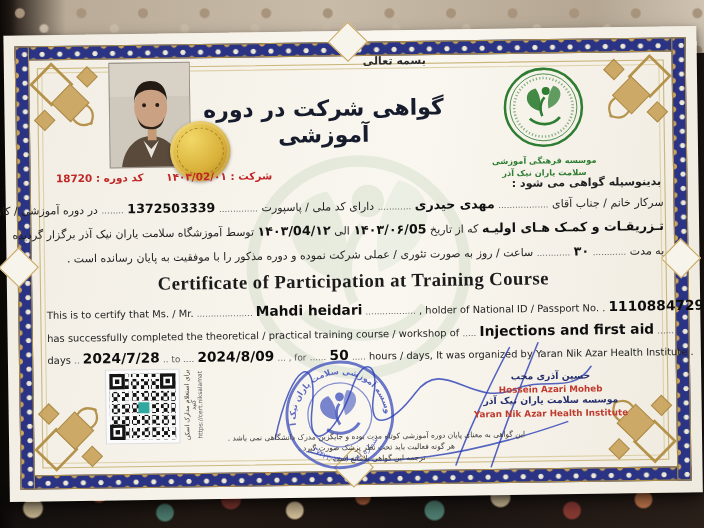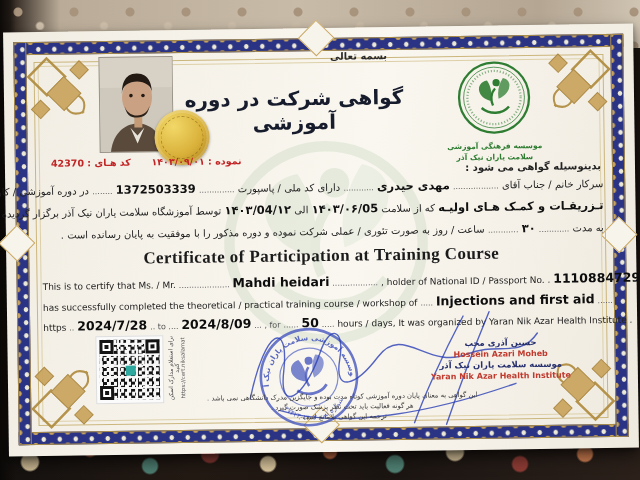--- a/index.html
+++ b/index.html
@@ -225,44 +225,44 @@
         <circle r="46" fill="none" stroke="#2e7d32" stroke-width="3"></circle>
         <circle r="40" fill="none" stroke="#2e7d32" stroke-width="1"></circle>
         <circle r="35" fill="none" stroke="#2e7d32" stroke-width="3" stroke-dasharray="1.5 2.5" opacity=".55"></circle>
         <use href="#plant" transform="scale(1.5)"></use>
       </svg>
       <div class="logo-caption">موسسه فرهنگی آموزشی</div>
       <div class="logo-caption">سلامت یاران نیک آذر</div>
     </div>
 
     <div class="date-line">
-      <span>نموده :</span>
-      <span>۱۴۰۳/۰۹/۰۱</span>
+      <span>شرکت :</span>
+      <span>۱۴۰۳/02/۰۱</span>
       <span class="gap"></span>
-      <span>کد هـای :</span>
-      <span>42370</span>
+      <span>کد دوره :</span>
+      <span>18720</span>
     </div>
 
     <div class="fa-intro">بدینوسیله گواهی می شود :</div>
 
     <div class="fa-line fa-l1">
       <span>سرکار خانم / جناب آقای</span>
       <span class="dots">..................</span>
       <span class="val">مهدی حیدری</span>
       <span class="dots">............</span>
       <span>دارای کد ملی / پاسپورت</span>
       <span class="dots">..............</span>
       <span class="val">1372503339</span>
       <span class="dots">........</span>
       <span>در دوره آموزشی / کارگاه</span>
     </div>
 
     <div class="fa-line fa-l2">
       <span class="val">تـزریقـات و کمـک هـای اولیـه</span>
-      <span>که از سلامت</span>
+      <span>که از تاریخ</span>
       <span class="val">۱۴۰۳/۰۶/05</span>
       <span>الی</span>
       <span class="val">۱۴۰۳/04/۱۲</span>
       <span>توسط آموزشگاه سلامت یاران نیک آذر برگزار گردیده</span>
     </div>
 
     <div class="fa-line fa-l3">
       <span>به مدت</span>
       <span class="dots">............</span>
       <span class="val">۳۰</span>
@@ -283,21 +283,21 @@
     </div>
 
     <div class="en-line en-l2">
       <span>has successfully completed the theoretical / practical training course / workshop of</span>
       <span class="dots">.....</span>
       <span class="val">Injections and first aid</span>
       <span class="dots">......</span>
     </div>
 
     <div class="en-line en-l3">
-      <span>https</span>
+      <span>days</span>
       <span class="dots">..</span>
       <span class="val">2024/7/28</span>
       <span class="dots">.. to ....</span>
       <span class="val">2024/8/09</span>
       <span class="dots">... , for</span>
       <span class="dots">......</span>
       <span class="val">50</span>
       <span class="dots">.....</span>
       <span>hours / days, It was organized by Yaran Nik Azar Health Institute .</span>
     </div>

